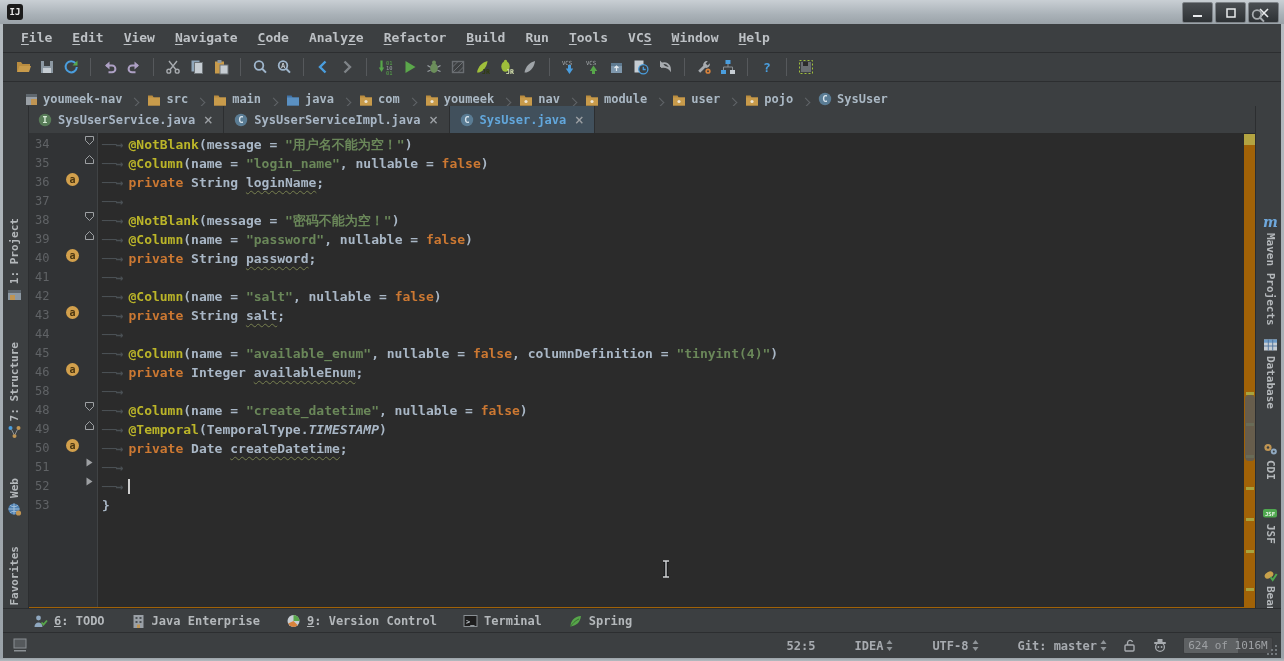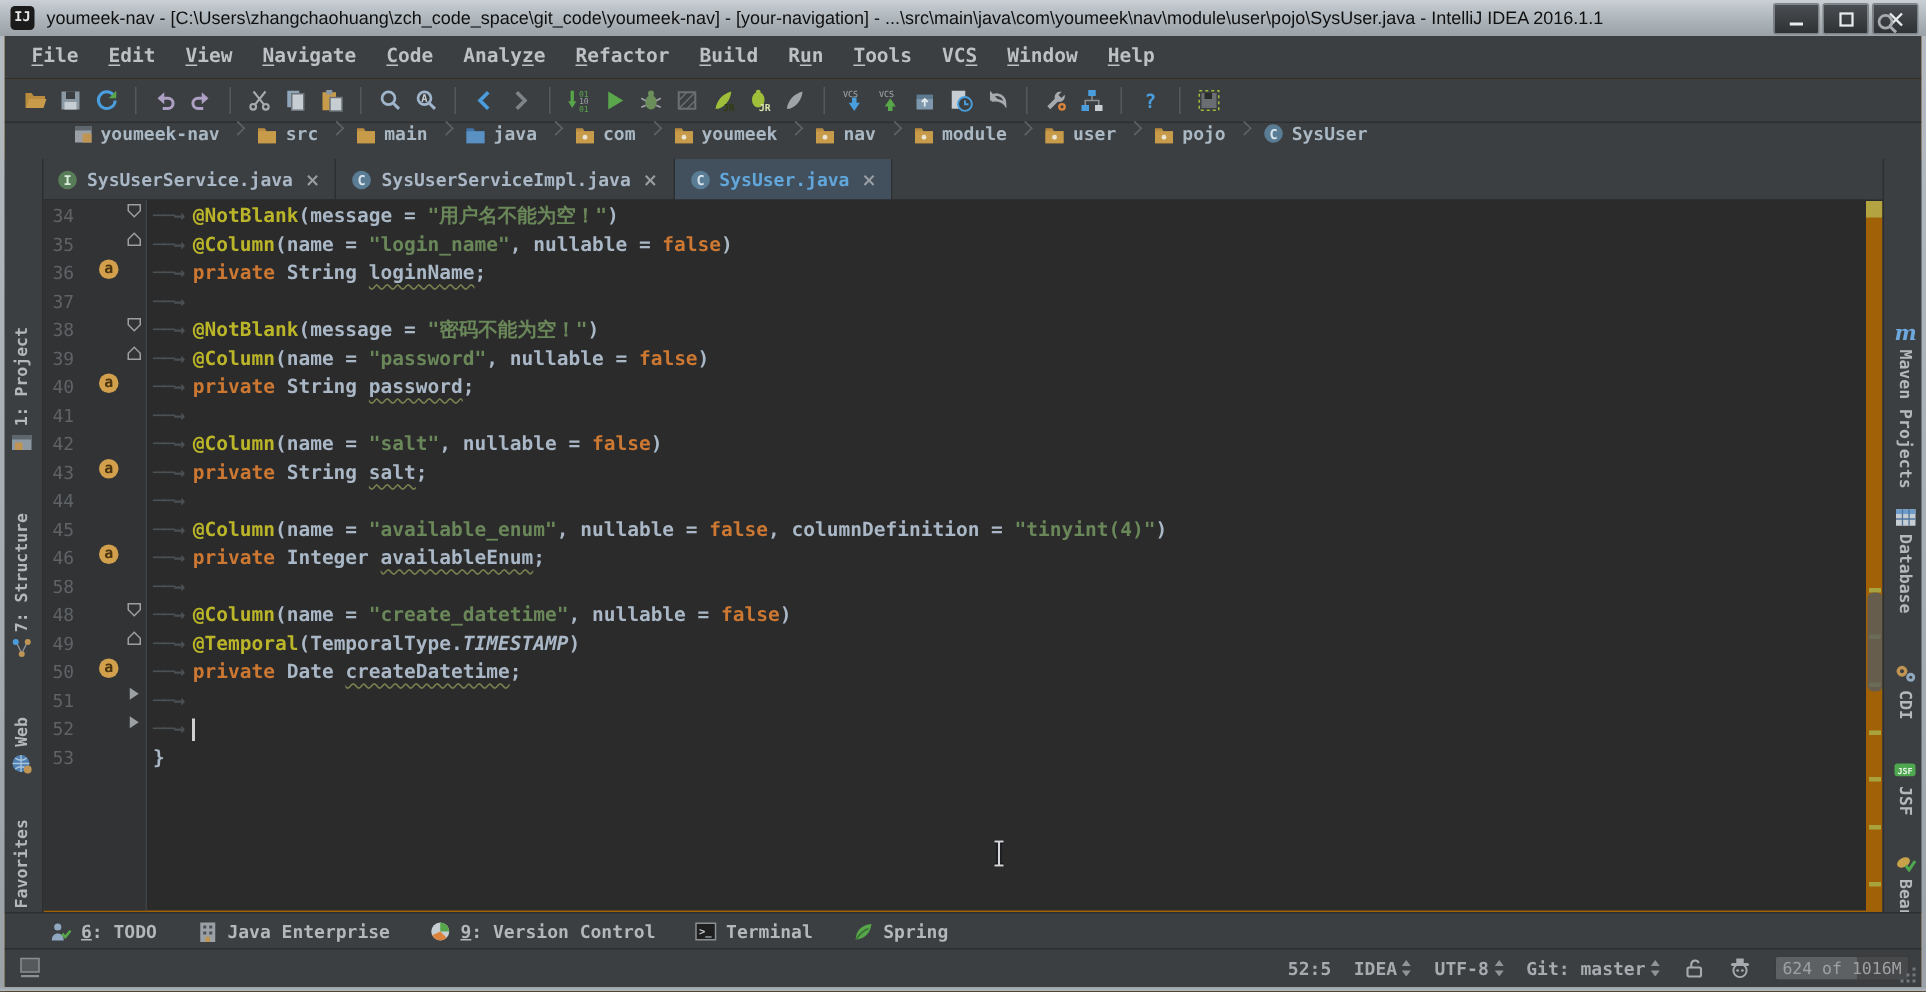--- a/index.html
+++ b/index.html
@@ -28,21 +28,21 @@
   .tbtn{width:24px;height:24px;display:flex;align-items:center;justify-content:center;flex:0 0 auto;}
   .tsep{width:1px;height:18px;background:#56595c;margin:0 7px;flex:0 0 auto;}
   .combo{height:21px;margin:0 10px;background:linear-gradient(#4c5052,#43474a);border:1px solid #5e6264;
     border-radius:4px;display:flex;align-items:center;gap:6px;padding:0 7px;}
   .combo-label{font:bold 12px "DejaVu Sans Mono",monospace;color:#c3c9cd;}
   .combo-arrow{width:0;height:0;border-left:4px solid transparent;border-right:4px solid transparent;
     border-top:5px solid #b4b8bc;}
   .tb-search{position:absolute;right:14px;top:4px;}
   
   .crumbs{position:absolute;left:3px;right:3px;top:82px;height:24px;background:#3C3F41;
-    display:flex;align-items:flex-start;padding-left:44px;}
+    display:flex;align-items:flex-end;padding-left:20px;}
   .crumb{display:flex;align-items:center;gap:5px;padding:0 2px;}
   .crumb-label{font:bold 12px "DejaVu Sans Mono",monospace;color:#aab8c4;}
   .chev{width:6px;height:6px;border-top:1px solid #606468;border-right:1px solid #606468;
     transform:rotate(45deg);margin:0 7px;}
   
   .tabbar{position:absolute;left:28px;top:106px;width:1228px;height:27px;background:#3C3F41;
     border-bottom:1px solid #27292b;display:flex;}
   .tab{display:flex;align-items:center;gap:6px;padding:0 10px;border-right:1px solid #2c2e30;}
   .tab-label{font:bold 12px "DejaVu Sans Mono",monospace;color:#a9b7c6;}
   .tab.active{background:#41505c;}
@@ -79,36 +79,35 @@
   
   .bstripe{position:absolute;left:3px;right:3px;top:608px;height:24px;background:#3C3F41;
     border-top:1px solid #2c2e30;display:flex;align-items:center;padding-left:30px;gap:26px;}
   .bitem{display:flex;align-items:flex-end;gap:6px;}
   .bitem span{font:bold 12px "DejaVu Sans Mono",monospace;color:#b4b8bb;}
   .bstripe-right{position:absolute;right:16px;display:flex;gap:26px;}
   .statusbar{position:absolute;left:3px;right:3px;top:632px;height:26px;background:#3C3F41;
     border-top:1px solid #2c2e30;}
   .status-left{position:absolute;left:10px;top:5px;}
   .status-right{position:absolute;right:8px;top:0;height:25px;display:flex;align-items:center;gap:15px;}
-  .stxt{font:bold 12px "DejaVu Sans Mono",monospace;color:#a7abb0;display:flex;align-items:center;gap:3px;}
+  .stxt{font:bold 12px "DejaVu Sans Mono",monospace;color:#a7abb0;display:flex;align-items:center;gap:3px;margin-left:24px;}
   .mem{position:relative;width:88px;height:15px;background:#47494b;border:1px solid #3a3c3e;border-radius:2px;overflow:hidden;}
   .mem-fill{position:absolute;left:0;top:0;bottom:0;width:61%;background:#5e6163;}
   .mem-text{position:absolute;inset:0;text-align:center;font:11px/15px "DejaVu Sans Mono",monospace;color:#9ea1a4;}
   .grip{position:absolute;right:6px;bottom:5px;z-index:60;}
   .cursor-ibeam{position:absolute;left:660px;top:560px;z-index:70;}
   svg{display:block;}
 </style>
 </head>
 <body>
 
 <div id="app">
 
   <div class="titlebar">
     <div class="app-icon">IJ</div>
-    <div class="title-text">youmeek-nav - [C:\Users\zhangchaohuang\zch_code_space\git_code\youmeek-nav] - [your-navigation] - ...\src\main\java\com\youmeek\nav\module\user\pojo\SysUser.java - IntelliJ IDEA 2016.1.1</div>
     <div class="winbtns">
       <div class="winbtn">
         <svg width="10" height="10">
             <rect x="0" y="7" width="9" height="2" fill="#e9ebed"></rect>
           </svg>
         </div>
       <div class="winbtn">
         <svg width="10" height="10">
             <rect x="1" y="1" width="8" height="8" fill="none" stroke="#e9ebed" stroke-width="1.5"></rect>
           </svg>

